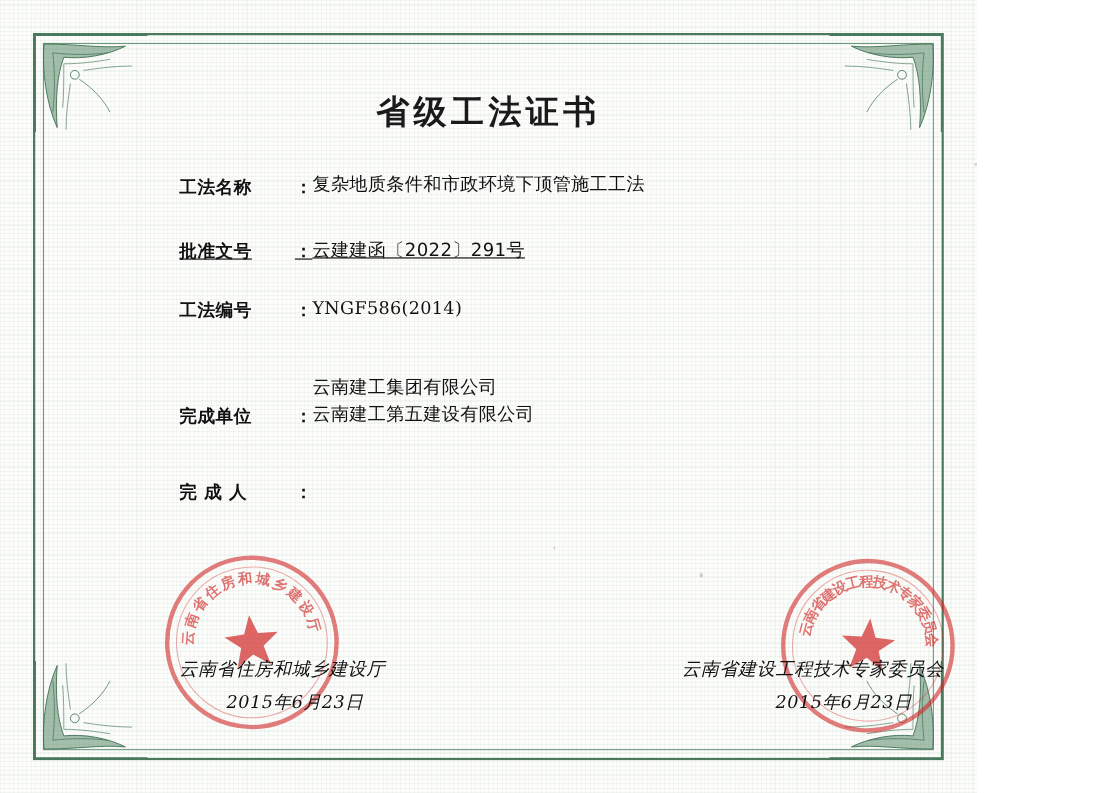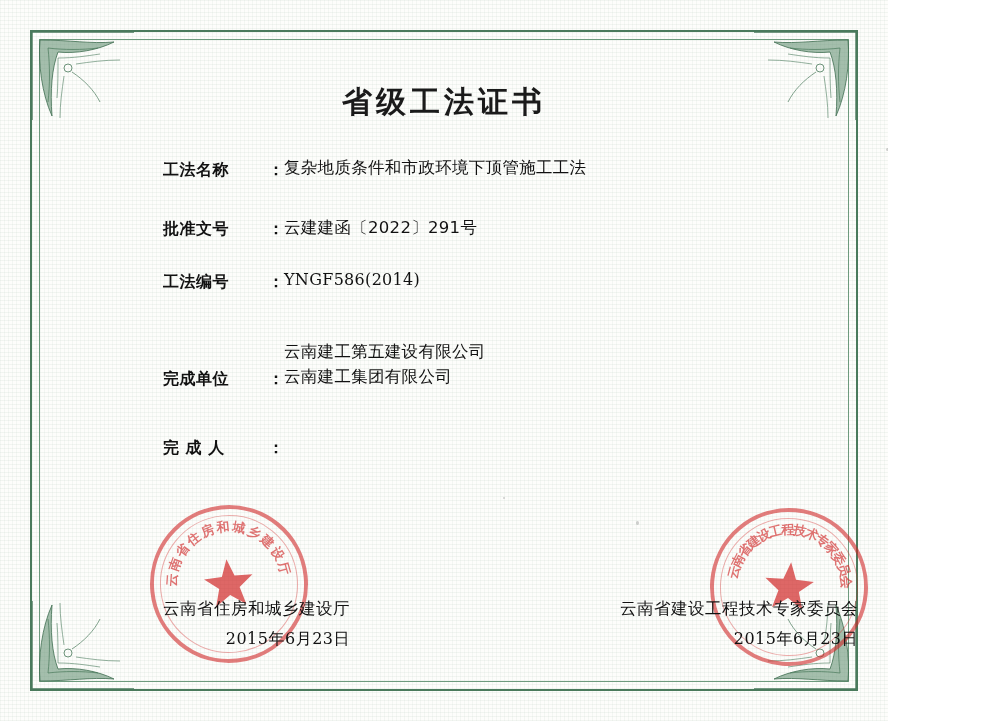--- a/index.html
+++ b/index.html
@@ -104,21 +104,21 @@
     letter-spacing: 0.3px;
   }
   .value.serifnum {
     font-family: "DejaVu Serif", serif;
     font-size: 16px;
   }
   .value-line { display: block; }
 
   
   .row-name   { margin-top: 0px; }
-  .row-doc    { margin-top: 34px; }
+  .row-doc    { margin-top: 34px; text-decoration: underline; }
   .row-code   { margin-top: 18px; }
   .row-unit   { margin-top: 46px; }
   .row-people { margin-top: 48px; }
 
   
   .seal {
     position: absolute;
     width: 150px;
     height: 150px;
     border-radius: 50%;
@@ -161,23 +161,24 @@
     width: 16px;
     height: 16px;
     margin: -8px 0 0 -8px;
     text-align: center;
     line-height: 16px;
   }
 
   
   .sig {
     position: absolute;
-    text-align: right;
+    text-align: left;
     font-family: "DejaVu Sans", sans-serif;
     color: #111;
+    font-style: italic;
   }
   .sig .org {
     font-size: 16.5px;
     letter-spacing: 0.5px;
     white-space: nowrap;
   }
   .sig .date {
     margin-top: 9px;
     font-family: "DejaVu Serif", serif;
     font-size: 16px;
@@ -292,22 +293,22 @@
       <div class="colon">：</div>
       <div class="value serifnum">
         <span class="value-line">YNGF586(2014)</span>
       </div>
     </div>
 
     <div class="row row-unit">
       <div class="label">完成单位</div>
       <div class="colon">：</div>
       <div class="value">
+        <span class="value-line">云南建工集团有限公司</span>
         <span class="value-line">云南建工第五建设有限公司</span>
-        <span class="value-line">云南建工集团有限公司</span>
       </div>
     </div>
 
     <div class="row row-people">
       <div class="label">完 成 人</div>
       <div class="colon">：</div>
     </div>
 
   </div>
 

